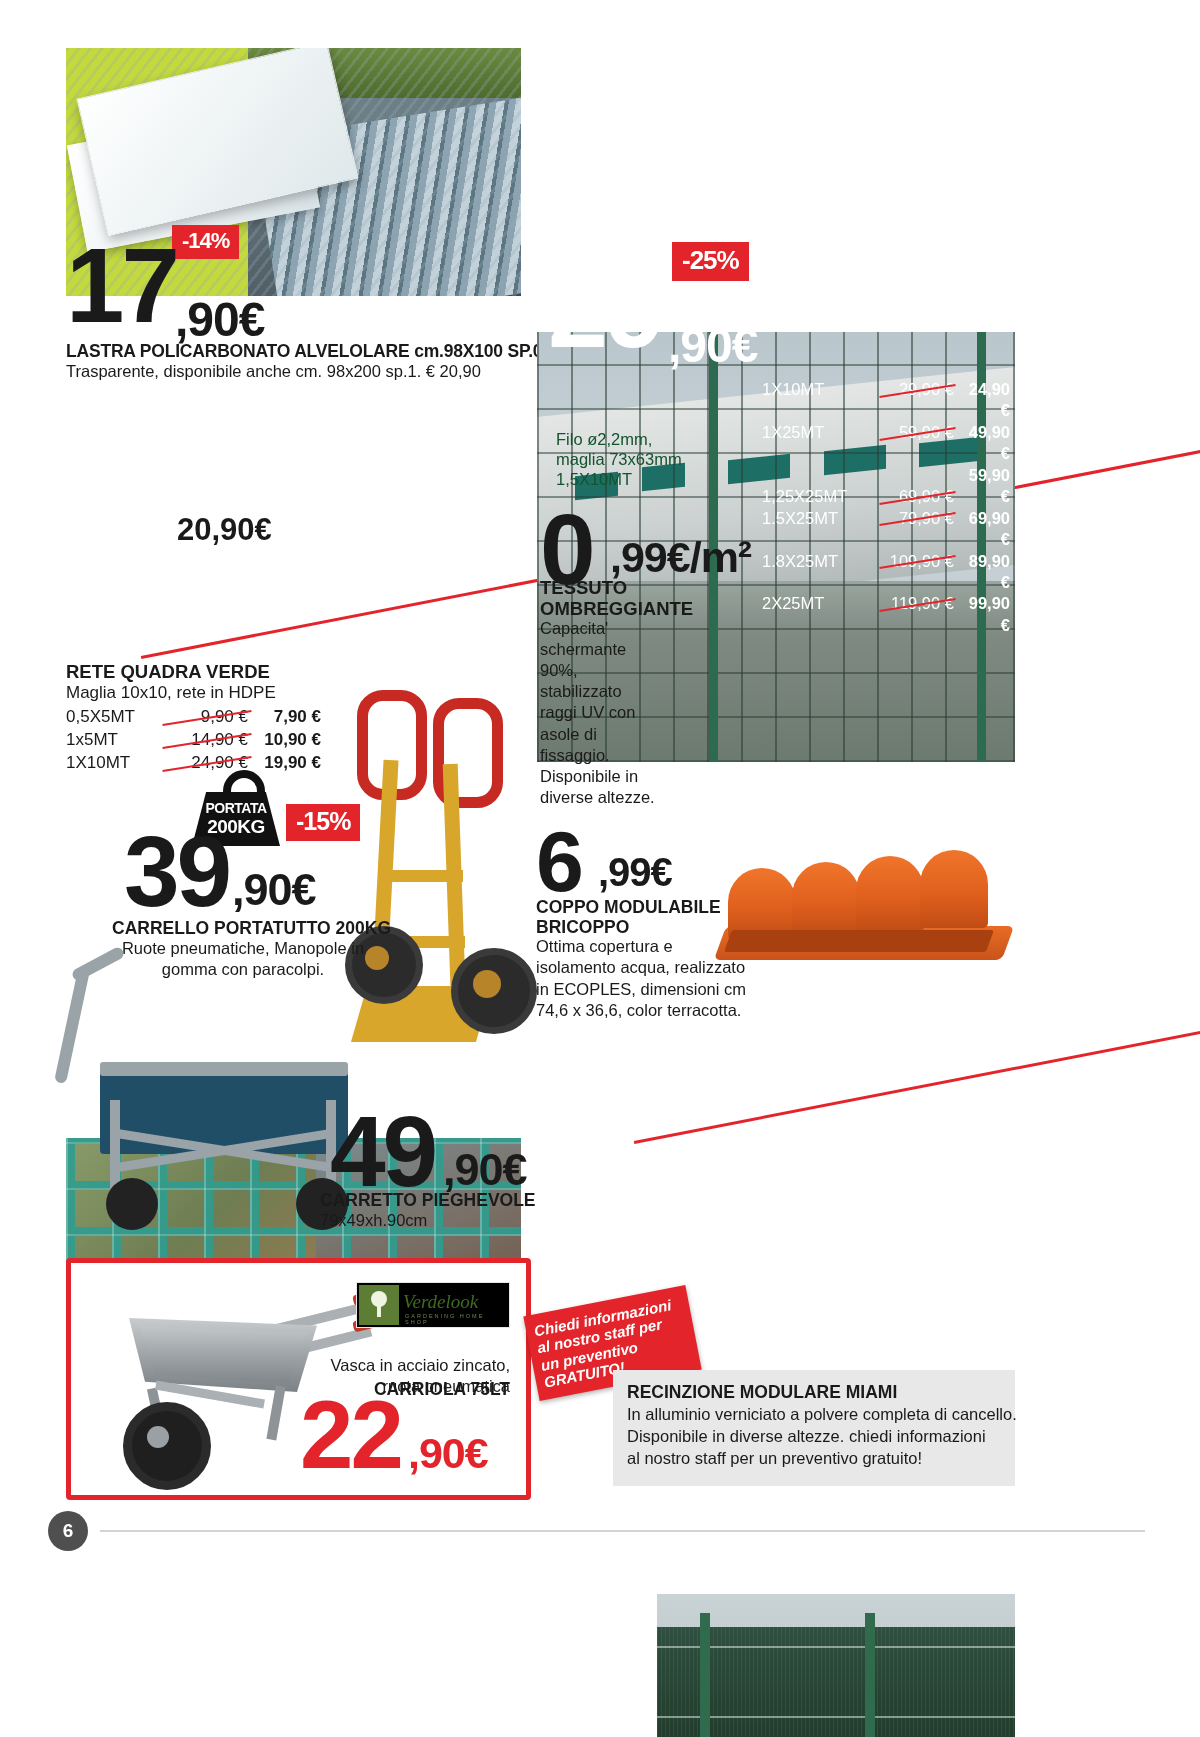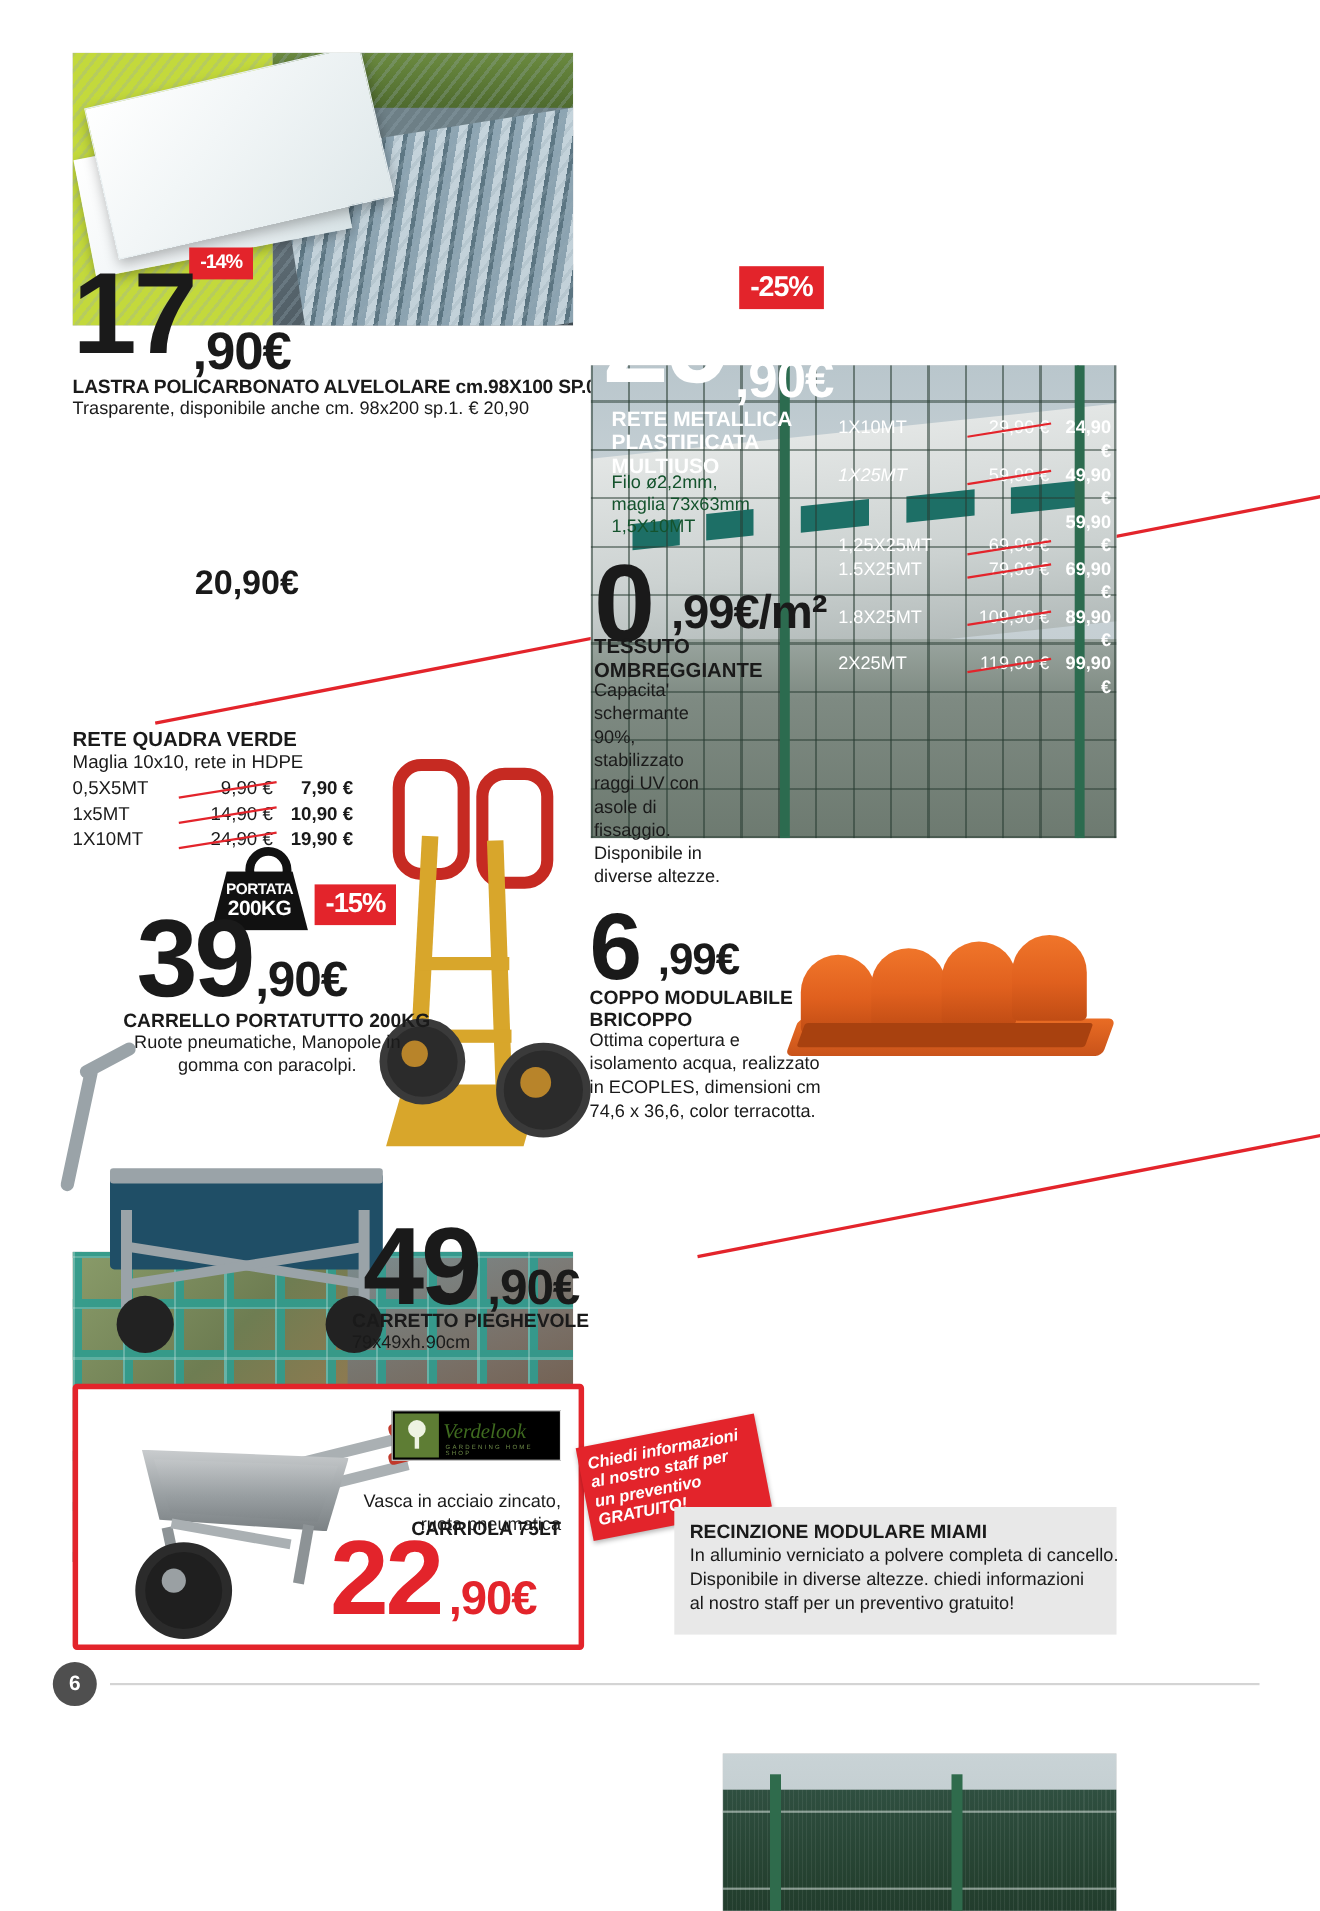--- a/index.html
+++ b/index.html
@@ -128,21 +128,21 @@
     <div class="pc-left"></div>
       <div class="pc-right"></div>
     <div class="pc-grass"></div>
       <div class="pc-water"></div>
     <div class="pc-roof"></div>
       <div class="pc-corr"></div>
     <div class="pc-sheet2"></div>
       <div class="pc-sheet"></div>
   </div>
 
-  <div class="abs badge" style="left:172px;top:225px;font-size:18px;text-align:right;">-14%</div>
+  <div class="abs badge" style="left:172px;top:225px;font-size:22px;text-align:right;">-14%</div>
 
   <div class="abs bigprice" style="left:66px;top:243px;font-size:105px;color:#1a1a1a;">17</div>
   <div class="abs bigprice cents" style="left:175px;top:300px;font-size:48px;color:#1a1a1a;">,90€</div>
   <div class="abs old" style="left:177px;top:264px;font-size:31px;">
     <span>20,90€</span><span class="strike"></span>
   </div>
 
   <div class="abs ptitle" style="left:66px;top:341px;font-size:17.5px;letter-spacing:-.2px;">LASTRA POLICARBONATO ALVELOLARE cm.98X100 SP.0,6</div>
   <div class="abs pdesc" style="left:66px;top:362px;font-size:16.5px;">Trasparente, disponibile anche cm. 98x200 sp.1. € 20,90</div>
 
@@ -161,39 +161,34 @@
   </div>
 
   <div class="abs badge" style="left:672px;top:242px;font-size:26px;">-25%</div>
 
   <div class="abs bigprice" style="left:548px;top:266px;font-size:108px;color:#ffffff;">29</div>
   <div class="abs bigprice cents" style="left:668px;top:326px;font-size:48px;color:#ffffff;">,90€</div>
   <div class="abs old oldw" style="left:670px;top:283px;font-size:31px;">
     <span>39,90€</span><span class="strike"></span>
   </div>
 
-  <div class="abs ptitle" style="left:556px;top:371px;font-size:19px;color:#fff;line-height:1.12;">
-    <div>RETE METALLICA</div>
-    <div>PLASTIFICATA</div>
-    <div>MULTIUSO</div>
-  </div>
   <div class="abs pdesc" style="left:556px;top:430px;font-size:16.5px;color:#14532d;line-height:1.2;">
     <div>Filo ø2,2mm,</div>
     <div>maglia 73x63mm</div>
     <div>1,5X10MT</div>
   </div>
 
   <div class="abs" id="rete-metallica-table" style="left:762px;top:379px;width:248px;font-size:16.5px;color:#fff;">
       <div style="display: flex; align-items: baseline; line-height: 1.3;">
         <div style="width: 112px; flex: 0 0 auto;">1X10MT</div>
         <div style="width: 80px; flex: 0 0 auto; position: relative; text-align: right; padding-right: 4px; color: rgb(255, 255, 255);">29,90 €<span style="position: absolute; left: 6%; top: 50%; width: 92%; height: 2px; background: rgb(227, 36, 43); transform: rotate(-9deg);"></span></div>
         <div style="flex: 1 1 0%; text-align: right; font-weight: bold; color: rgb(255, 255, 255);">24,90 €</div>
       </div>
       <div style="display: flex; align-items: baseline; line-height: 1.3;">
-        <div style="width: 112px; flex: 0 0 auto; font-style: italic;">1X25MT</div>
+        <div style="width: 112px; flex: 0 0 auto;">1X25MT</div>
         <div style="width: 80px; flex: 0 0 auto; position: relative; text-align: right; padding-right: 4px; color: rgb(255, 255, 255);">59,90 €<span style="position: absolute; left: 6%; top: 50%; width: 92%; height: 2px; background: rgb(227, 36, 43); transform: rotate(-9deg);"></span></div>
         <div style="flex: 1 1 0%; text-align: right; font-weight: bold; color: rgb(255, 255, 255);">49,90 €</div>
       </div>
       <div style="display: flex; align-items: flex-end; line-height: 1.3;">
         <div style="width: 112px; flex: 0 0 auto;">1,25X25MT</div>
         <div style="width: 80px; flex: 0 0 auto; position: relative; text-align: right; padding-right: 4px; color: rgb(255, 255, 255);">69,90 €<span style="position: absolute; left: 6%; top: 50%; width: 92%; height: 2px; background: rgb(227, 36, 43); transform: rotate(-9deg);"></span></div>
         <div style="flex: 1 1 0%; text-align: right; font-weight: bold; color: rgb(255, 255, 255);">59,90 €</div>
       </div>
       <div style="display: flex; align-items: baseline; line-height: 1.3;">
         <div style="width: 112px; flex: 0 0 auto;">1.5X25MT</div>

